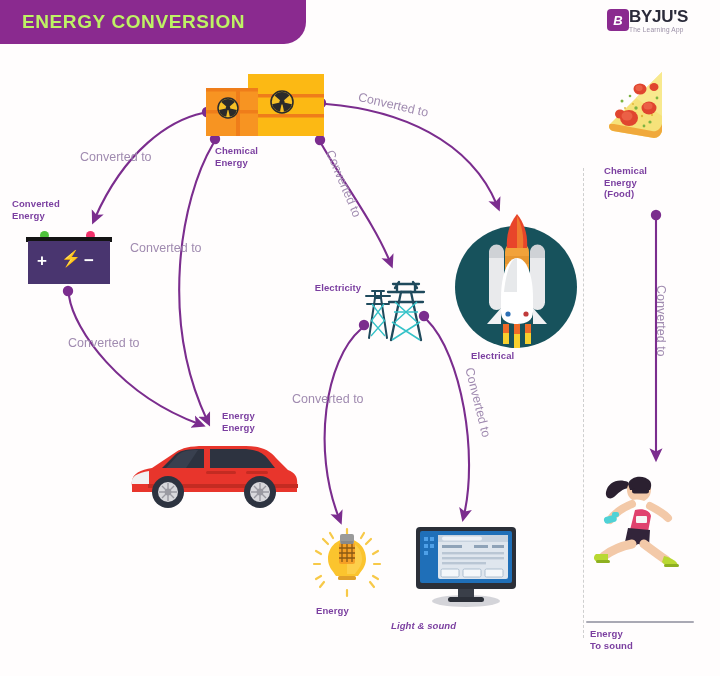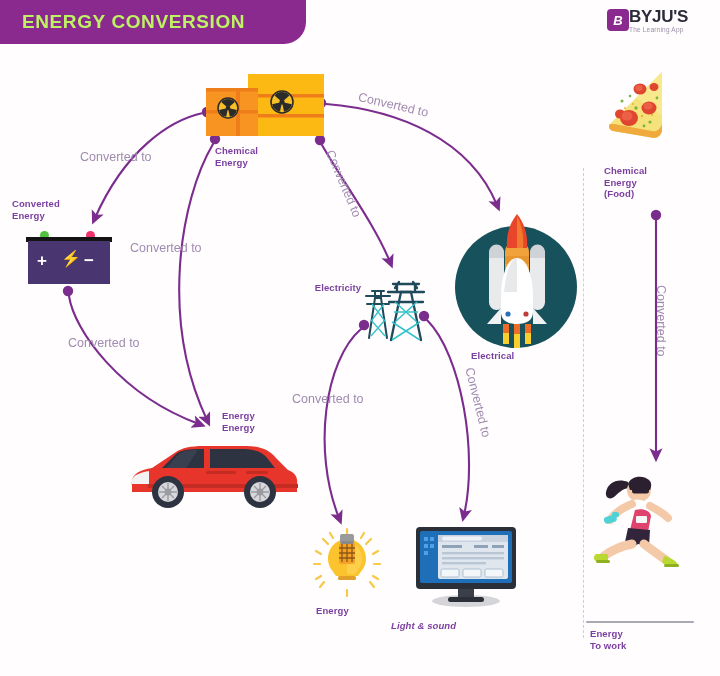--- a/index.html
+++ b/index.html
@@ -433,16 +433,16 @@
       <path d="M52,74 C60,80 68,86 74,90" stroke="#f3c9a8" stroke-width="9" stroke-linecap="round" fill="none"></path>
       <path d="M4,84 C1,86 1,91 6,92 L16,92 L16,84 Z" fill="#b9d832"></path>
       <path d="M72,86 C80,88 86,92 86,96 L74,96 L70,92 Z" fill="#b9d832"></path>
       <rect x="4" y="90" width="14" height="3" rx="1.5" fill="#8eb020"></rect>
       <rect x="72" y="94" width="15" height="3" rx="1.5" fill="#8eb020"></rect>
     </svg>
   </div>
   <div class="abs" id="ground-line"></div>
   <div class="abs cap" style="left:590px;top:628px;width:100px;">
     <div>Energy</div>
-    <div>To work</div>
+    <div>To sound</div>
   </div>
 
 </div>
 
 </body></html>

